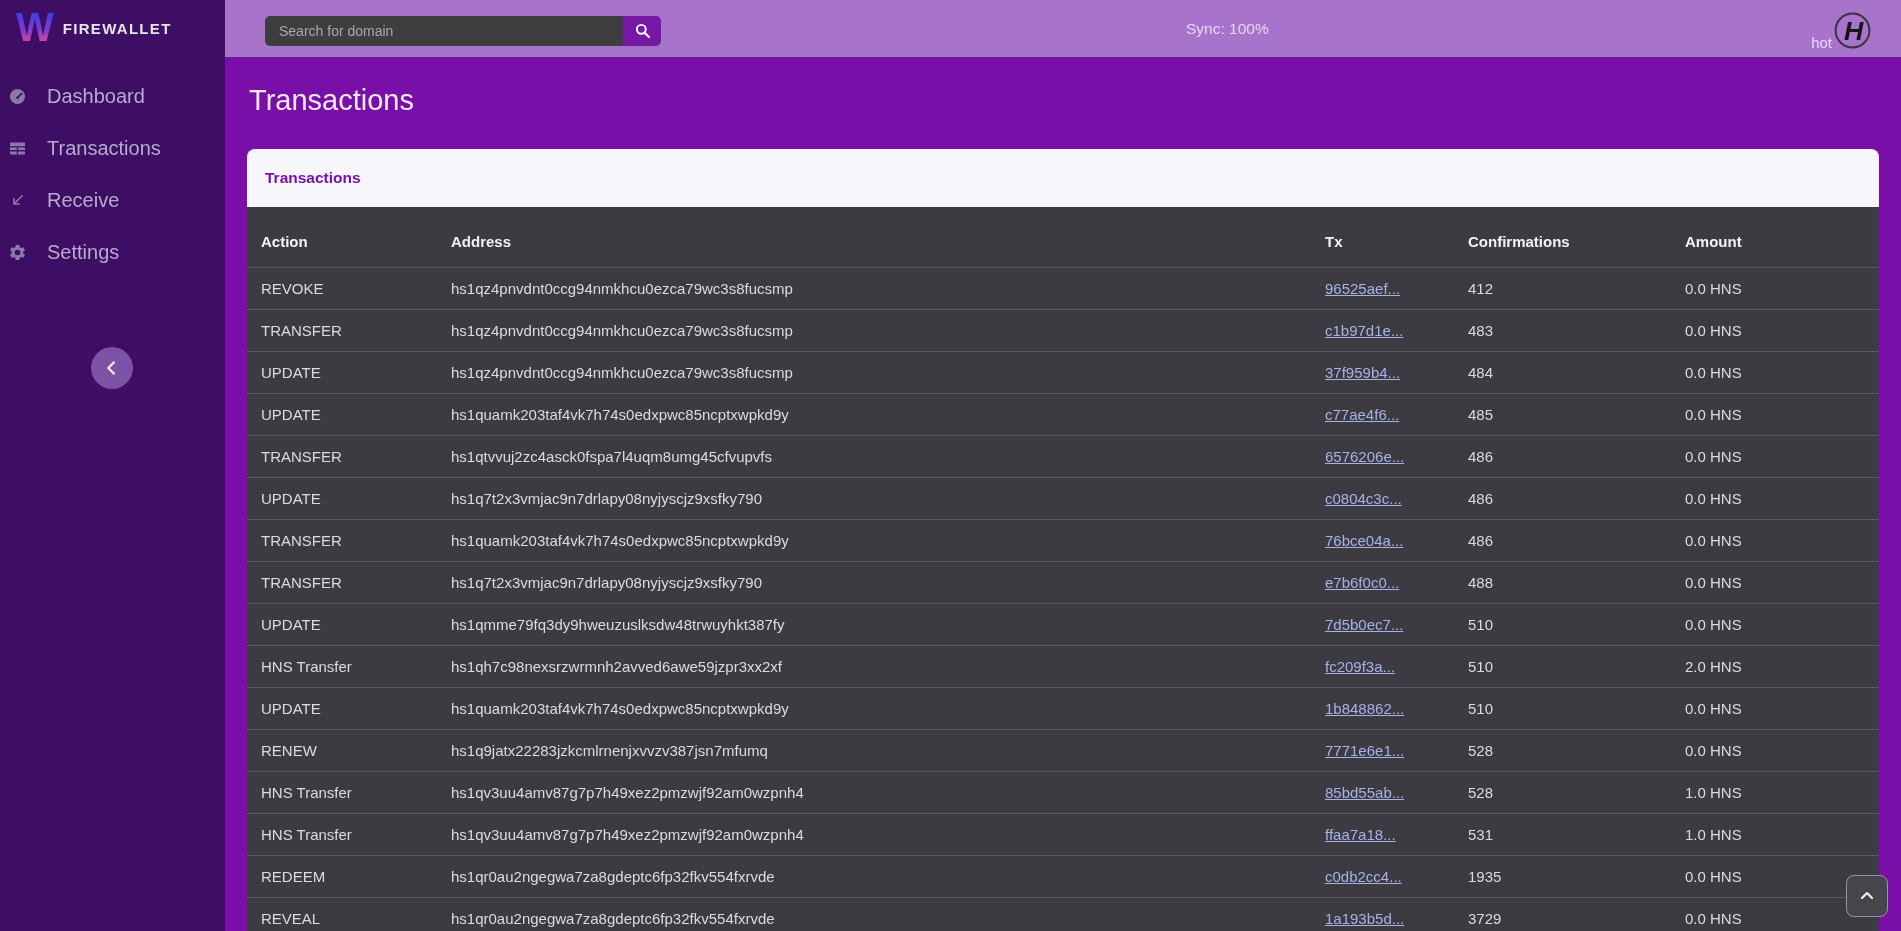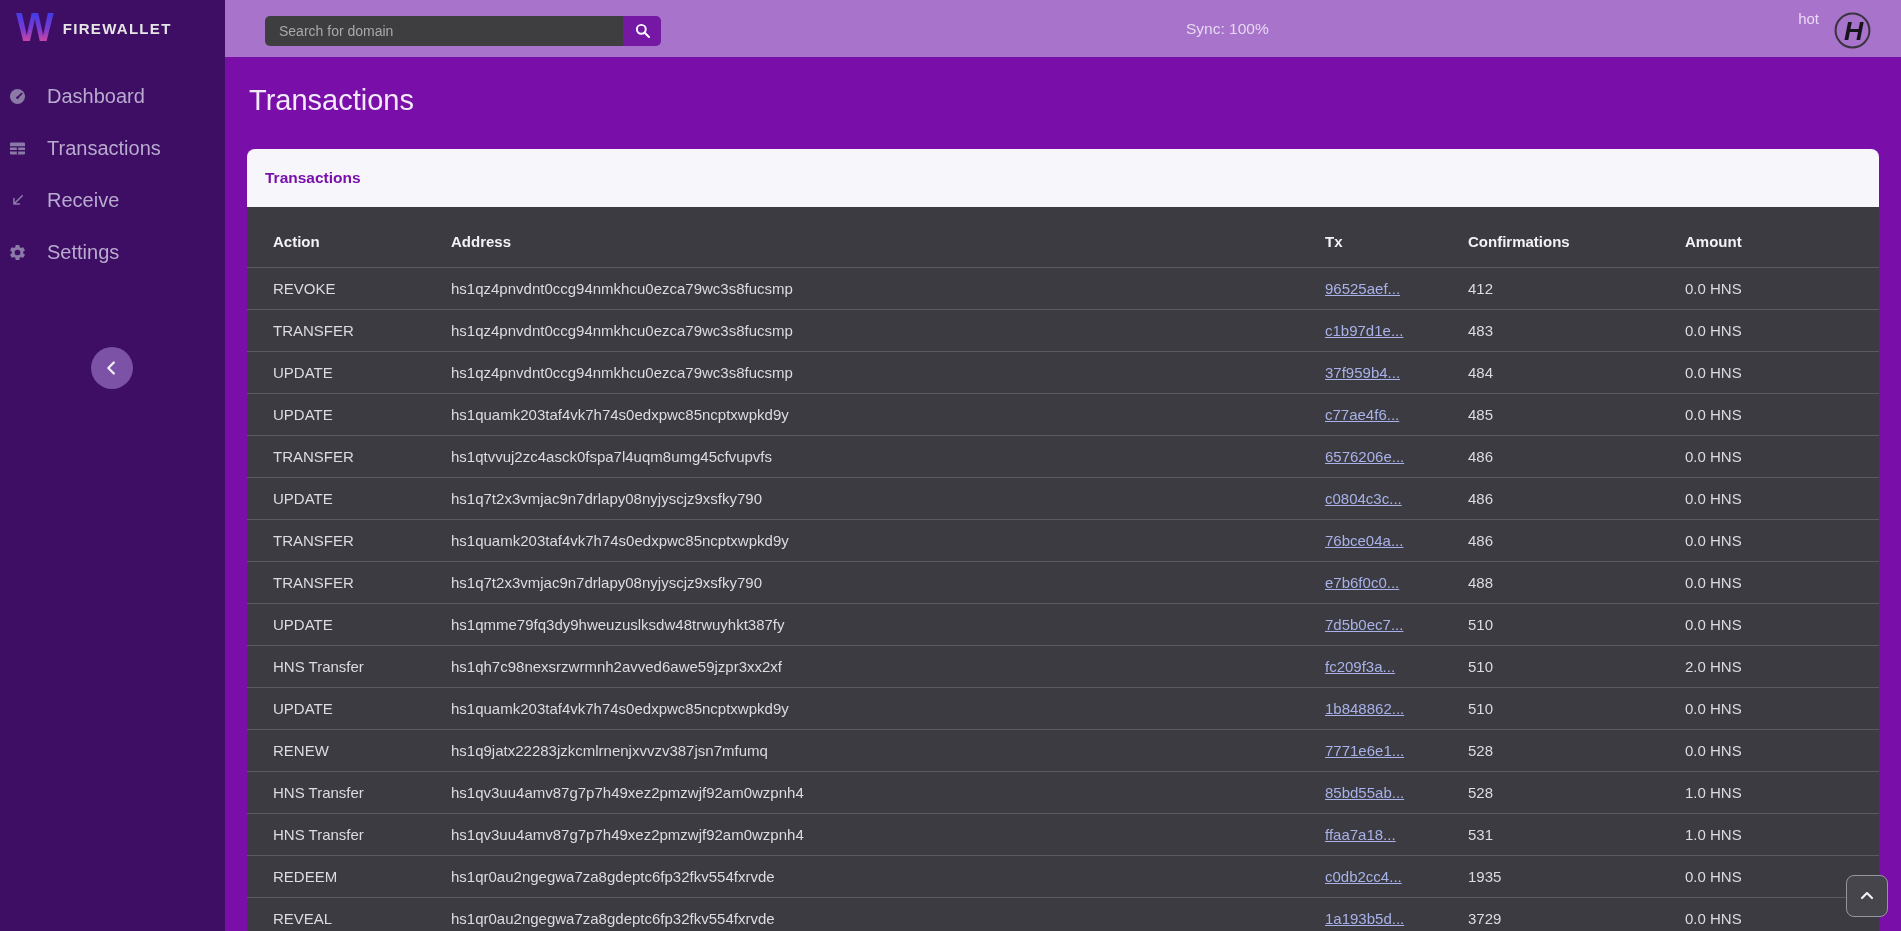--- a/index.html
+++ b/index.html
@@ -29,37 +29,37 @@
   
   .topbar{position:absolute;left:225px;right:0;top:0;height:57px;background:var(--topbar-bg);
     display:flex;align-items:center;padding:4px 28px 0 40px}
   .search-group{display:flex;height:30px;width:396px}
   .search-input{flex:1;background:var(--search-input);border:none;outline:none;color:#e0e0e0;
     font-size:14px;padding:0 14px;border-radius:5px 0 0 5px;font-family:"Liberation Sans",sans-serif}
   .search-input::placeholder{color:#a9a9a9}
   .search-btn{width:38px;border:none;background:var(--search-btn);border-radius:0 5px 5px 0;
     display:flex;align-items:center;justify-content:center;cursor:pointer}
   .sync-label{position:absolute;left:961px;top:0;height:71px;line-height:57px;color:#e6d8f2;font-size:15.5px}
-  .right-group{margin-left:auto;display:flex;align-items:flex-start;gap:13px}
+  .right-group{margin-left:auto;display:flex;align-items:flex-end;}
   .wallet-name{color:#ead9f7;font-size:15px}
 
   
   .main{position:absolute;left:225px;top:57px;right:0;bottom:0;background:var(--main-bg);
     padding:0 22px;overflow:hidden}
   .page-title{color:#f2eaf9;font-size:29px;font-weight:400;padding:27px 0 32px 2px}
   .panel{border-radius:8px 8px 0 0;overflow:hidden}
   .panel-header{height:58px;background:var(--panel-bg);display:flex;align-items:center;padding-left:18px}
   .panel-header span{color:var(--panel-header-text);font-size:15.5px;font-weight:700}
   .table-wrap{background:var(--table-bg)}
   table{width:100%;border-collapse:collapse;table-layout:fixed}
   th{ text-align:left;color:#f3f2f6;font-size:15px;font-weight:700;
       padding:26px 0 17px 0;border-bottom:1px solid var(--row-border)}
   td{ color:#dcdbe1;font-size:15px;padding:11px 0;line-height:19px;
       border-bottom:1px solid var(--row-border);white-space:nowrap;overflow:hidden}
-  th:first-child,td:first-child{padding-left:26px}
+  th:first-child,td:first-child{padding-left:14px}
   a.tx-link{color:var(--link);text-decoration:underline;cursor:pointer}
 
   
   .scroll-top{position:fixed;right:13px;bottom:14px;width:42px;height:42px;border-radius:8px;
     background:#46454c;border:1.5px solid #9796a0;display:flex;align-items:center;justify-content:center;
     cursor:pointer;z-index:10}
 </style>
 </head>
 <body>
 

